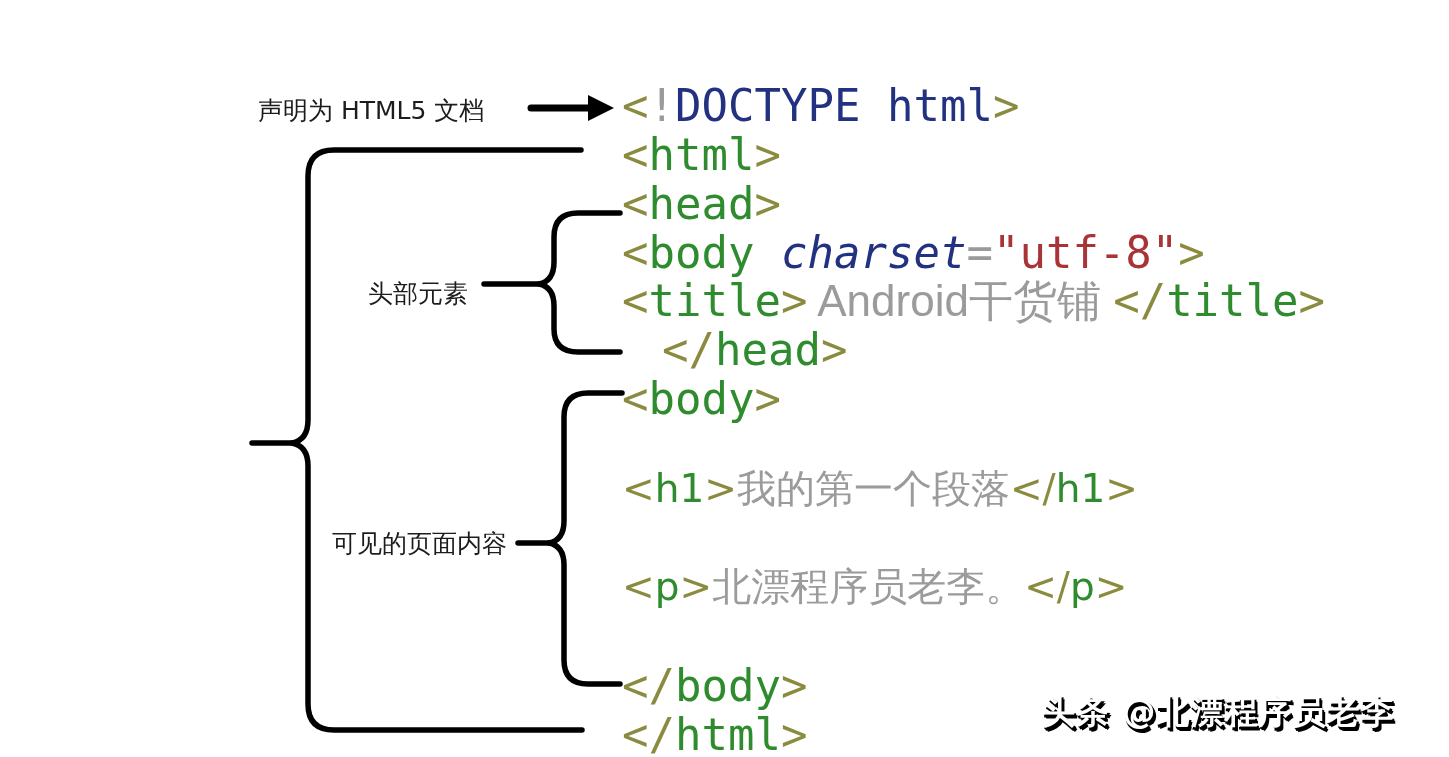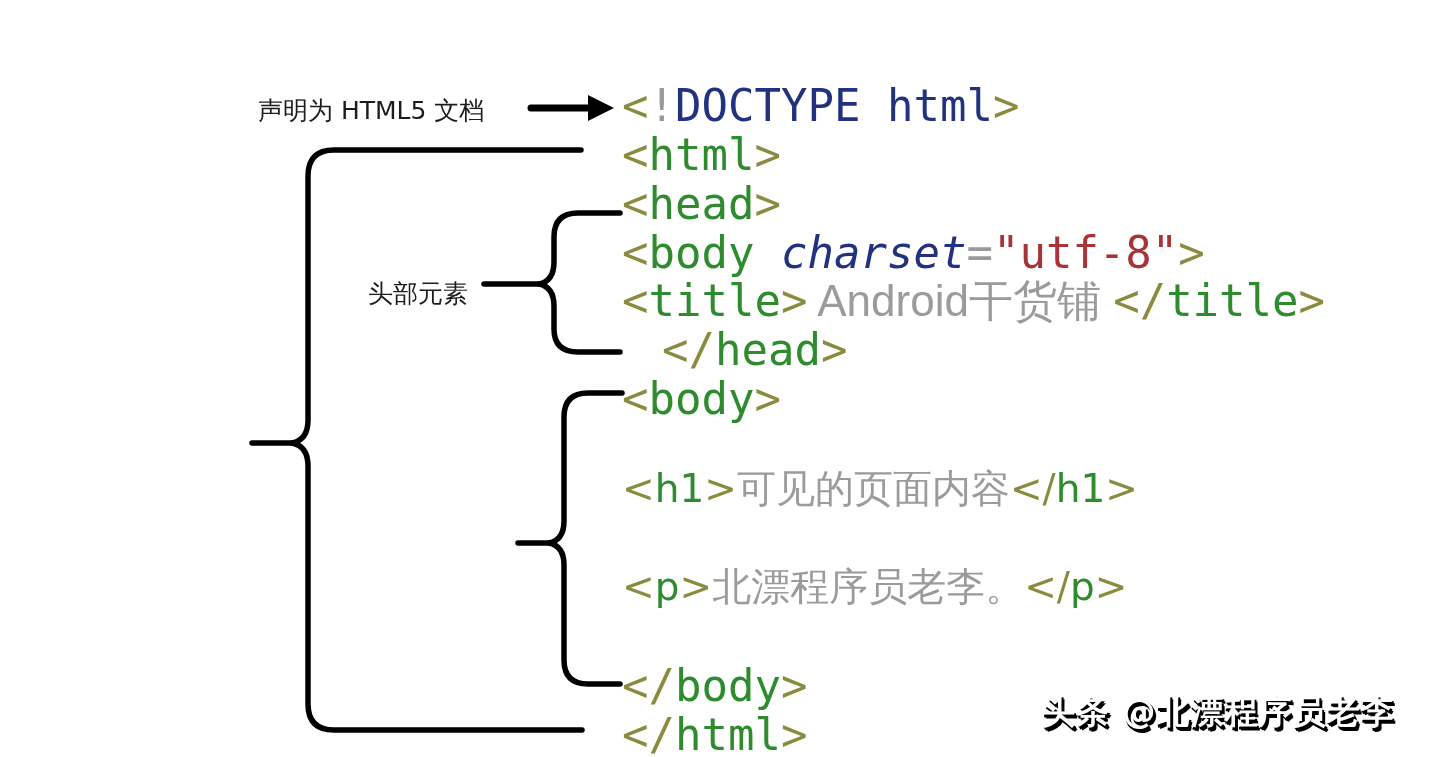--- a/index.html
+++ b/index.html
@@ -51,28 +51,29 @@
 
     <path d="M 622 393 L 588 393 Q 564 393 564 417 L 564 521 Q 564 540 549 543 Q 564 546 564 565 L 564 660 Q 564 684 588 684 L 620 684" fill="none" stroke="#000" stroke-width="5.5" stroke-linecap="round" stroke-linejoin="round"></path>
     <path d="M 518 543 L 549 543" fill="none" stroke="#000" stroke-width="5.5" stroke-linecap="round"></path>
 
     <path d="M 531 108 L 591 108" fill="none" stroke="#000" stroke-width="7" stroke-linecap="round"></path>
     <polygon points="588,95 588,121 614,108" fill="#000"></polygon>
   </svg>
 
   <div class="annotation" style="left:258px;top:94px;">声明为 HTML5 文档</div>
   <div class="annotation" style="left:368px;top:269px;margin-top:8px;">头部元素</div>
+  <div class="annotation" style="left:332px;top:527px;">可见的页面内容</div>
 
   <div class="code-line" style="top:82px;"><span class="t-bracket">&lt;</span><span class="t-punct">!</span><span class="t-decl">DOCTYPE html</span><span class="t-bracket">&gt;</span></div>
   <div class="code-line" style="top:131px;"><span class="t-bracket">&lt;</span><span class="t-tag">html</span><span class="t-bracket">&gt;</span></div>
   <div class="code-line" style="top:180px;"><span class="t-bracket">&lt;</span><span class="t-tag">head</span><span class="t-bracket">&gt;</span></div>
   <div class="code-line" style="top:229px;"><span class="t-bracket">&lt;</span><span class="t-tag">body</span><span class="t-plain"> </span><span class="t-attr">charset</span><span class="t-punct">=</span><span class="t-val">"utf-8"</span><span class="t-bracket">&gt;</span></div>
   <div class="code-line" style="top:277px;"><span class="t-bracket">&lt;</span><span class="t-tag">title</span><span class="t-bracket">&gt;</span><span class="t-text"> Android干货铺 </span><span class="t-bracket">&lt;/</span><span class="t-tag">title</span><span class="t-bracket">&gt;</span></div>
   <div class="code-line" style="top:326px;margin-left:40px;"><span class="t-bracket">&lt;/</span><span class="t-tag">head</span><span class="t-bracket">&gt;</span></div>
   <div class="code-line" style="top:375px;"><span class="t-bracket">&lt;</span><span class="t-tag">body</span><span class="t-bracket">&gt;</span></div>
-  <div class="code-line sans" style="top:468px;"><span class="t-bracket">&lt;</span><span class="t-tag">h1</span><span class="t-bracket">&gt;</span><span class="t-text">可见的页面内容</span><span class="t-bracket">&lt;/</span><span class="t-tag">h1</span><span class="t-bracket">&gt;</span></div>
+  <div class="code-line sans" style="top:468px;"><span class="t-bracket">&lt;</span><span class="t-tag">h1</span><span class="t-bracket">&gt;</span><span class="t-text">我的第一个段落</span><span class="t-bracket">&lt;/</span><span class="t-tag">h1</span><span class="t-bracket">&gt;</span></div>
   <div class="code-line sans" style="top:566px;"><span class="t-bracket">&lt;</span><span class="t-tag">p</span><span class="t-bracket">&gt;</span><span class="t-text">北漂程序员老李。</span><span class="t-bracket">&lt;/</span><span class="t-tag">p</span><span class="t-bracket">&gt;</span></div>
   <div class="code-line" style="top:662px;"><span class="t-bracket">&lt;/</span><span class="t-tag">body</span><span class="t-bracket">&gt;</span></div>
   <div class="code-line" style="top:711px;"><span class="t-bracket">&lt;/</span><span class="t-tag">html</span><span class="t-bracket">&gt;</span></div>
 
   <div class="watermark">头条 @北漂程序员老李</div>
 
 </div>
 
 </body></html>

